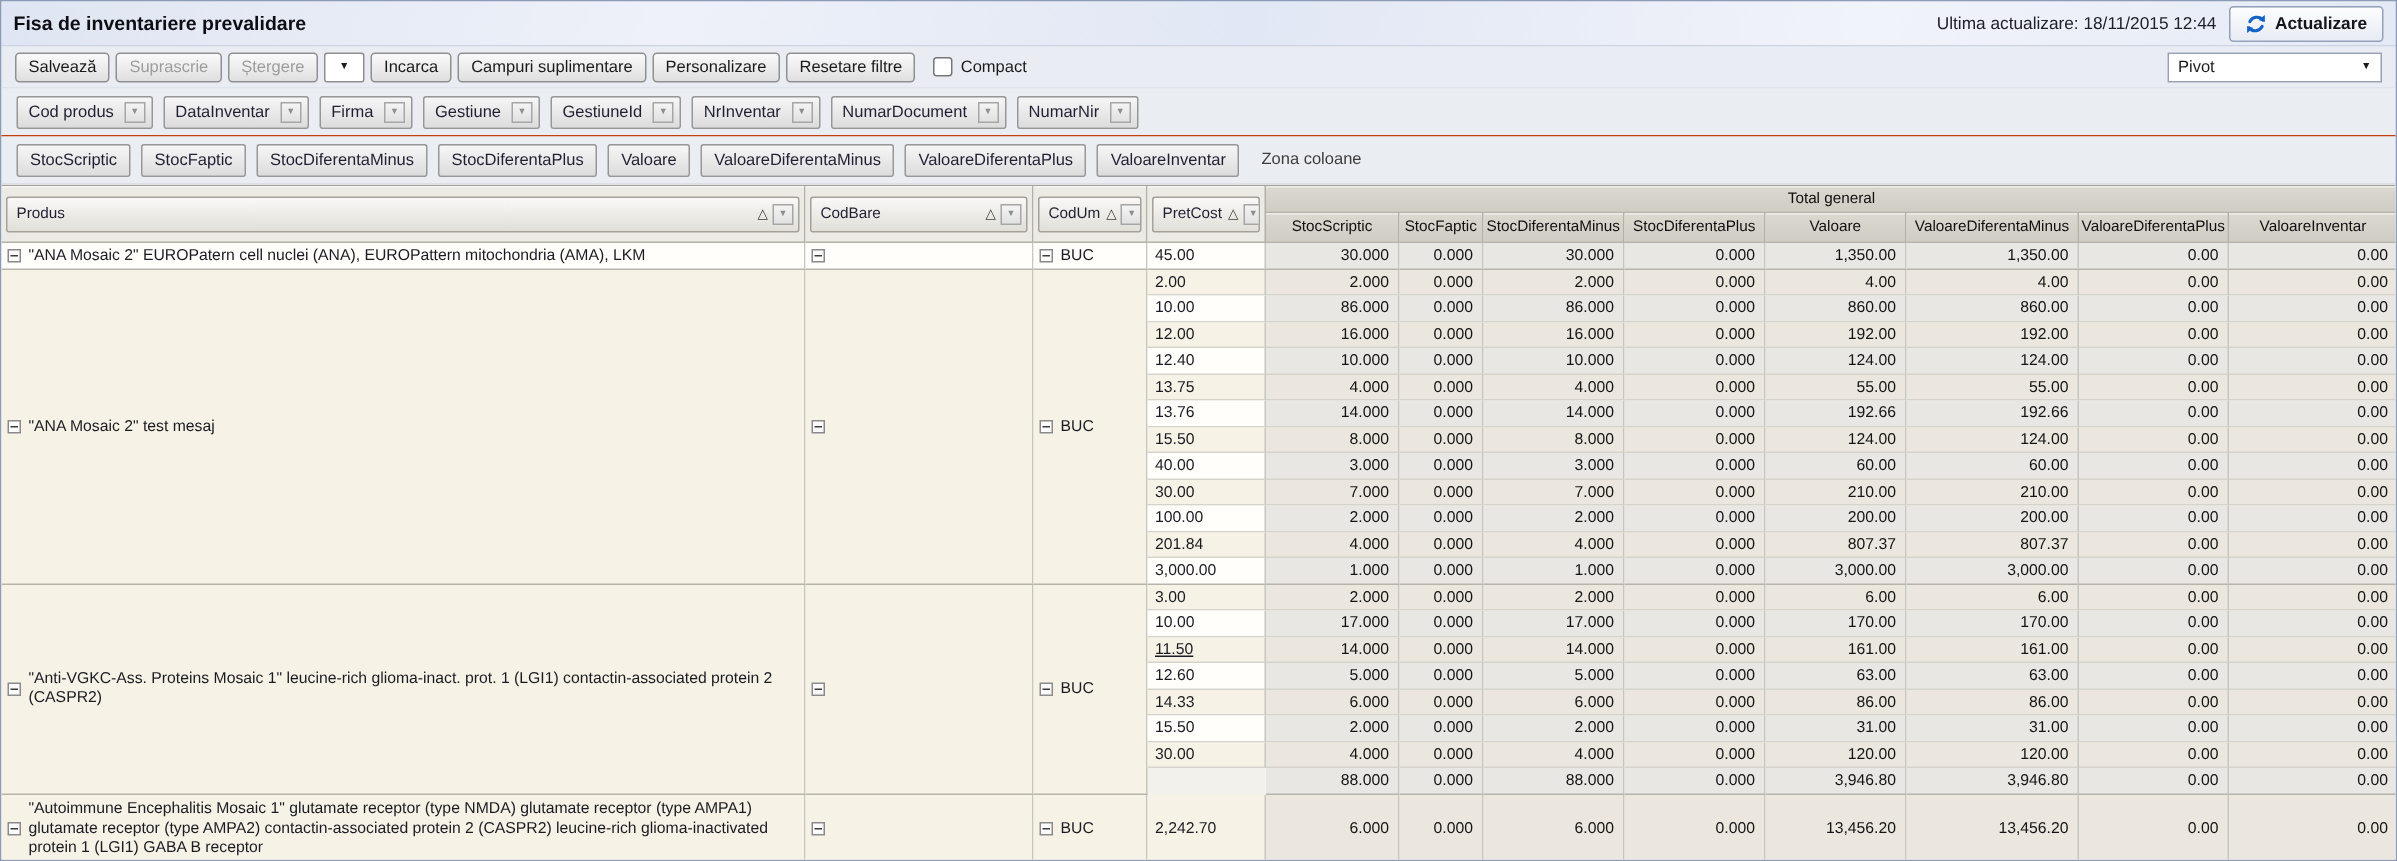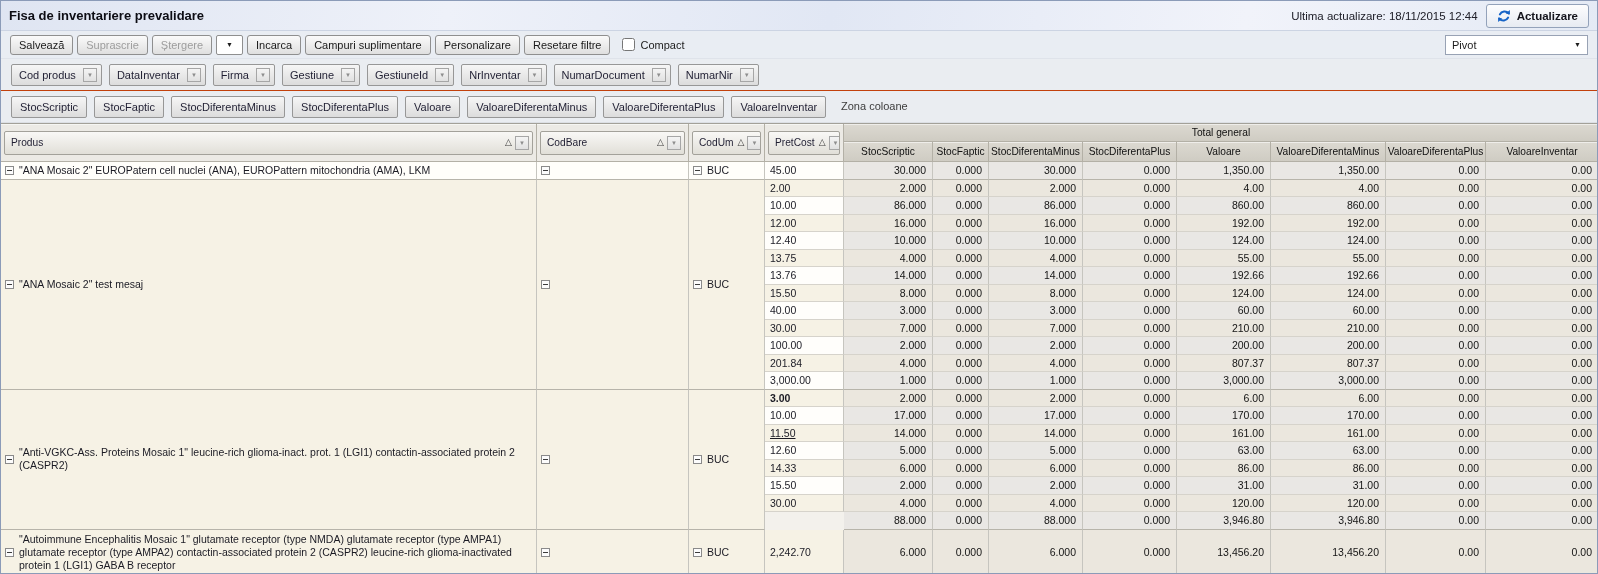--- a/index.html
+++ b/index.html
@@ -370,21 +370,21 @@
           <span class="collapse-icon"></span>
           <span class="prodtext">"Anti-VGKC-Ass. Proteins Mosaic 1" leucine-rich glioma-inact. prot. 1 (LGI1) contactin-associated protein 2 (CASPR2)</span>
         </div>
         <div class="cell left gend odd" style="grid-area: 16 / 2 / span 8;">
           <span class="collapse-icon"></span>
         </div>
         <div class="cell left gend odd" style="grid-area: 16 / 3 / span 8;">
           <span class="collapse-icon"></span>
           <span>BUC</span>
         </div>
-        <div class="cell pret odd" style="grid-area: 16 / 4; font-weight: bold;">3.00</div>
+        <div class="cell pret odd" style="grid-area: 16 / 4;">3.00</div>
         <div class="cell num odd" style="grid-area: 16 / 5;">2.000</div>
         <div class="cell num odd" style="grid-area: 16 / 6;">0.000</div>
         <div class="cell num odd" style="grid-area: 16 / 7;">2.000</div>
         <div class="cell num odd" style="grid-area: 16 / 8;">0.000</div>
         <div class="cell num odd" style="grid-area: 16 / 9;">6.00</div>
         <div class="cell num odd" style="grid-area: 16 / 10;">6.00</div>
         <div class="cell num odd" style="grid-area: 16 / 11;">0.00</div>
         <div class="cell num odd" style="grid-area: 16 / 12;">0.00</div>
         <div class="cell pret even" style="grid-area: 17 / 4;">10.00</div>
         <div class="cell num even" style="grid-area: 17 / 5;">17.000</div>

